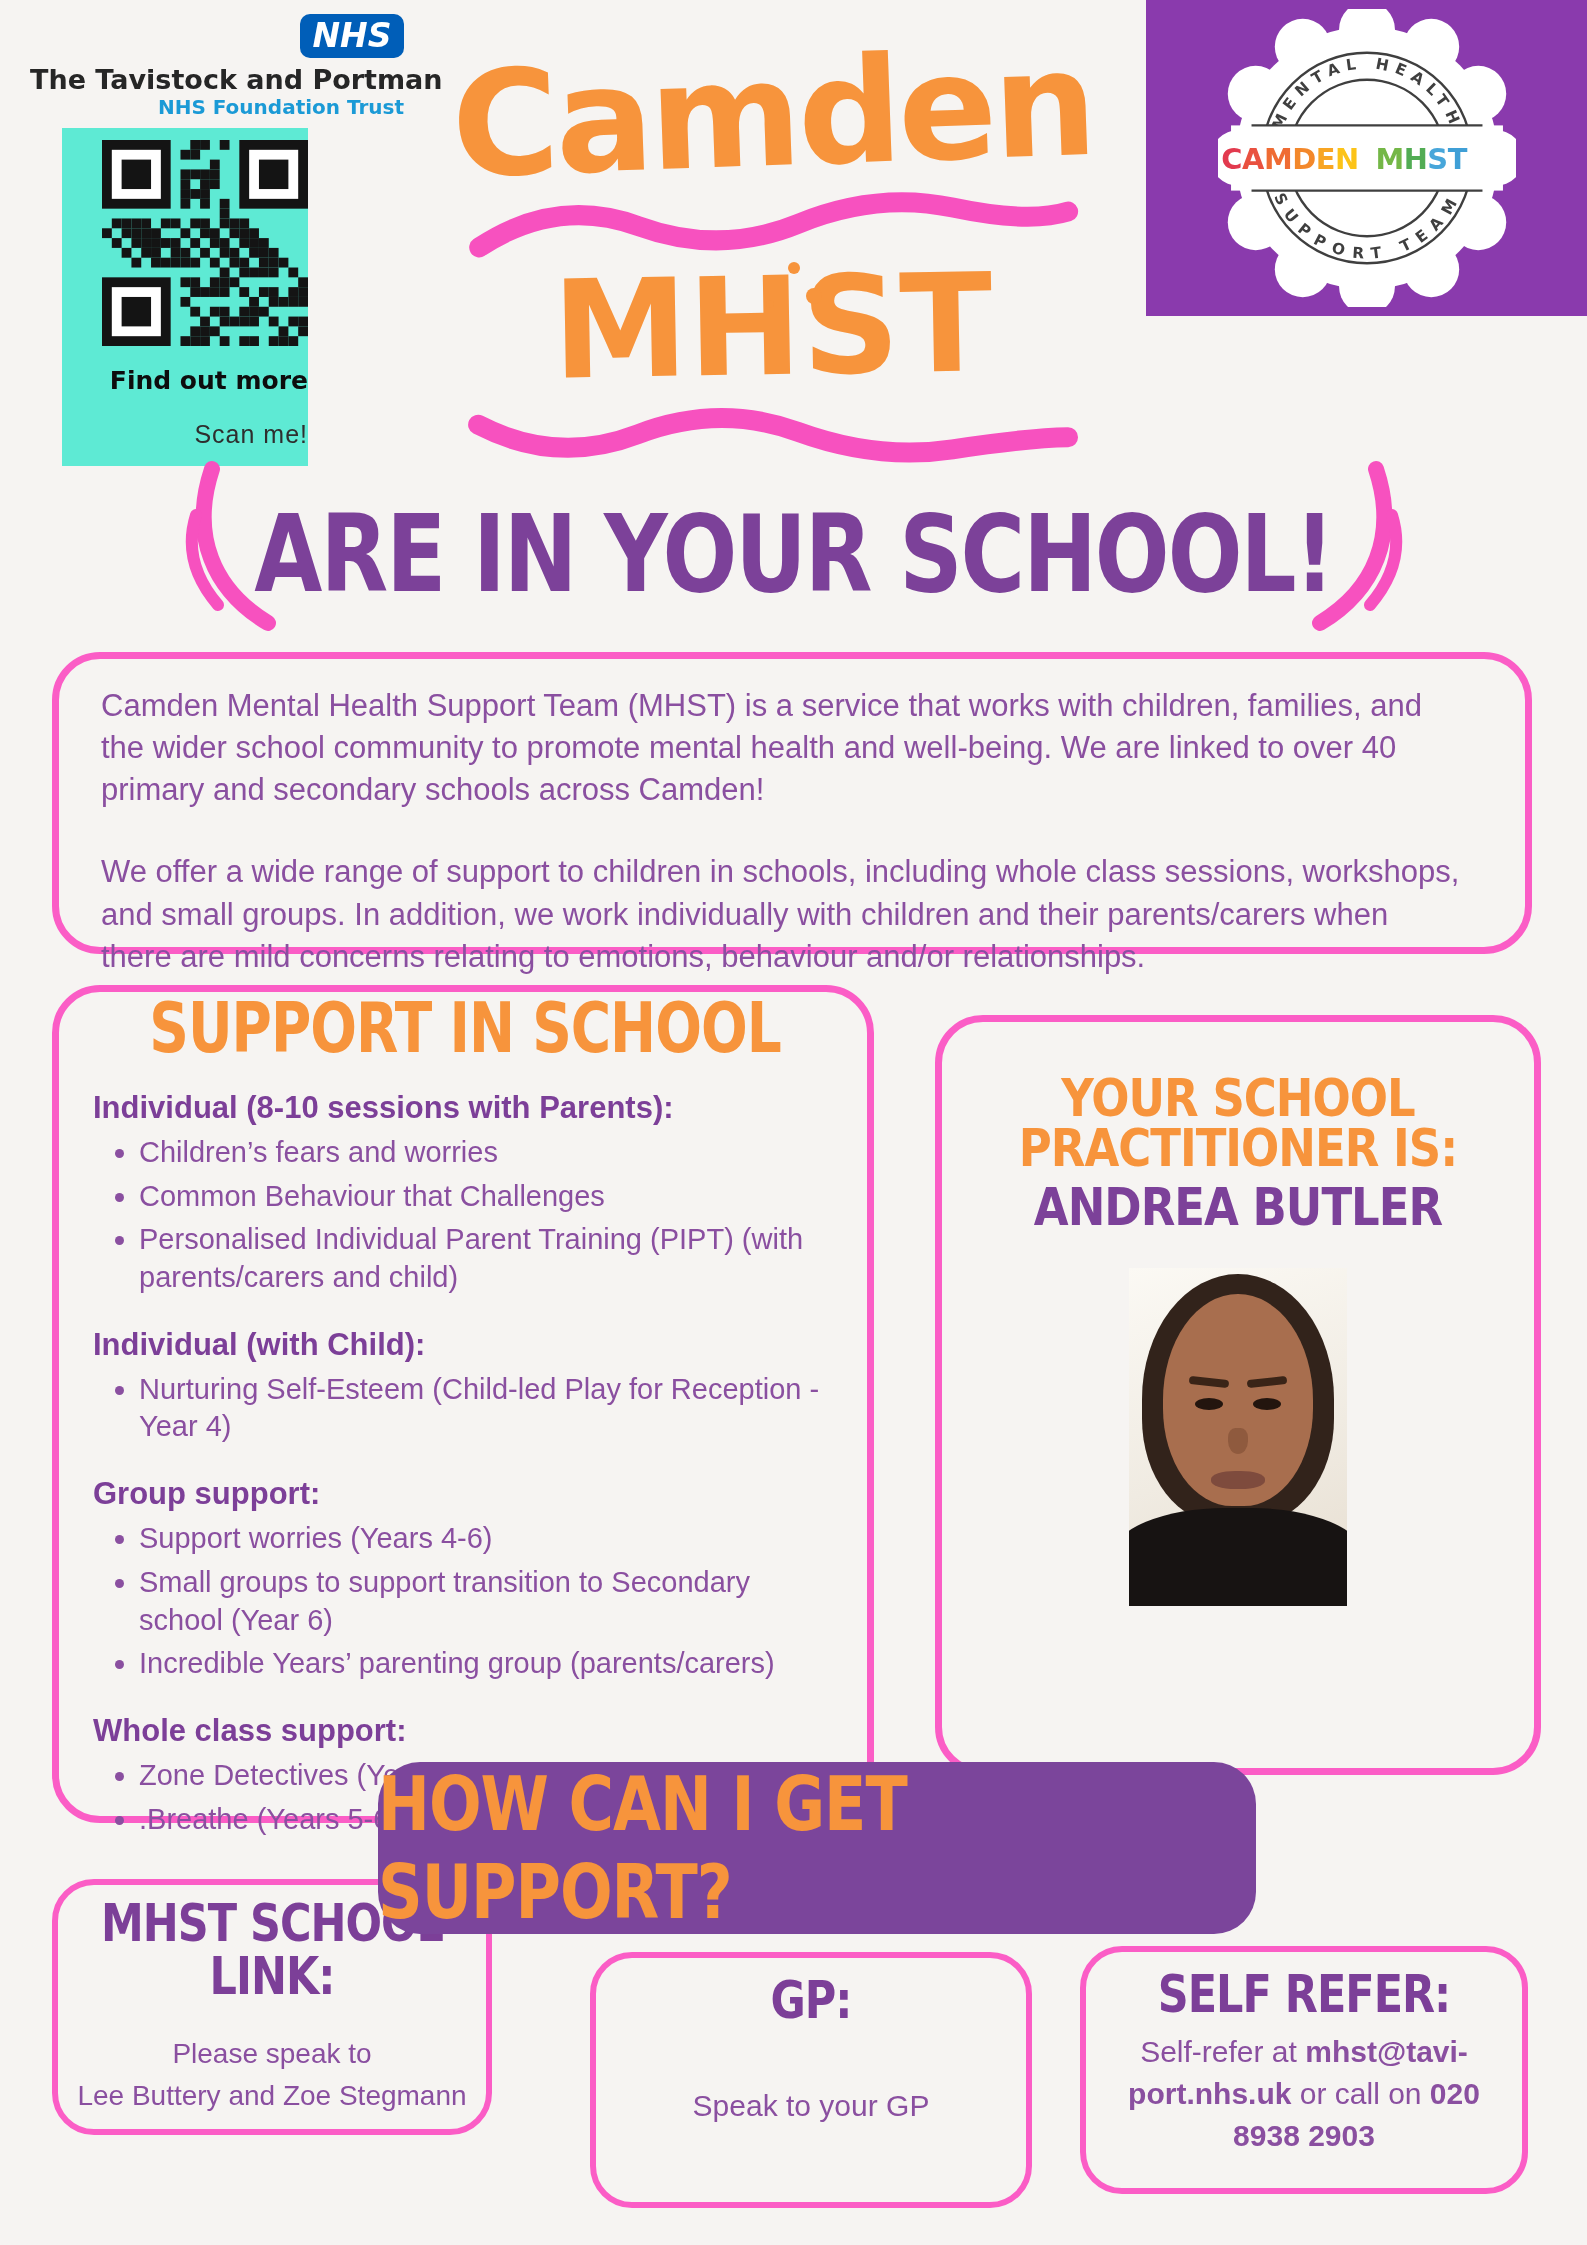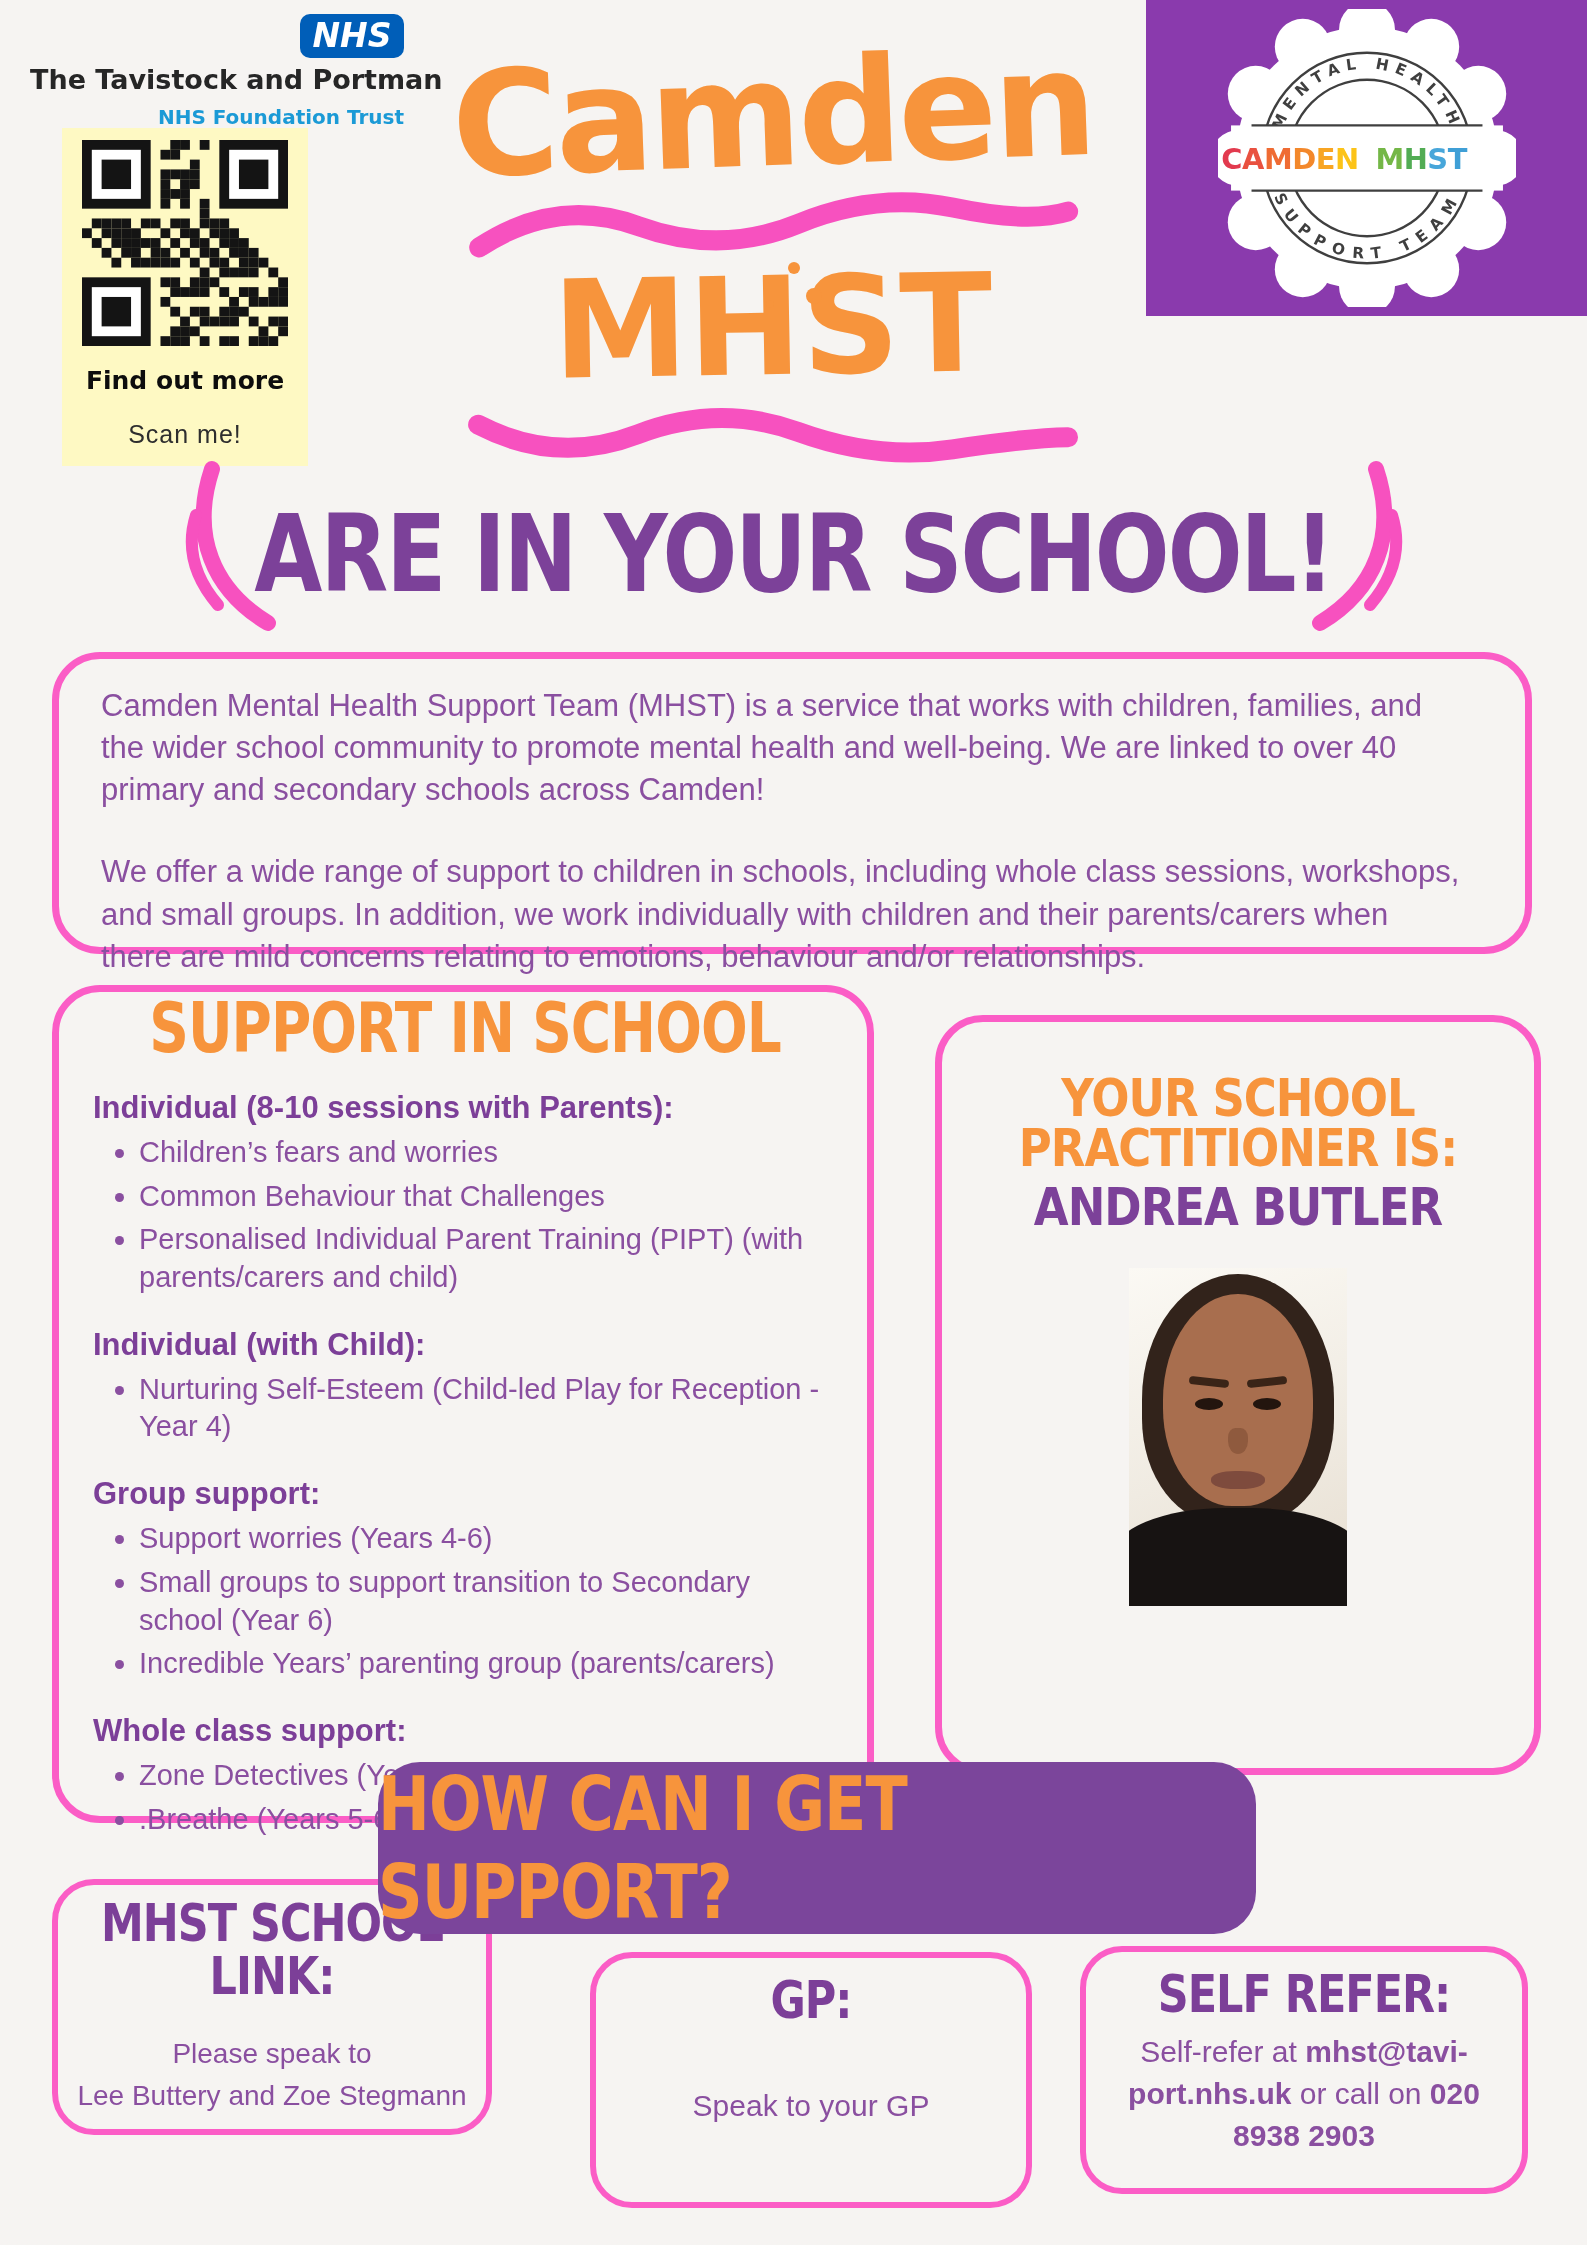--- a/index.html
+++ b/index.html
@@ -6,25 +6,25 @@
   .page{position:relative;width:1587px;height:2245px;background:#f6f4f2;overflow:hidden;
         font-family:"Liberation Sans",sans-serif;margin:0 auto;}
 
   
   .nhs-lockup{position:absolute;left:30px;top:14px;width:374px;text-align:right;}
   .nhs-box{display:inline-block;background:#005eb8;color:#fff;width:104px;height:44px;line-height:44px;
            text-align:center;font-family:"DejaVu Sans",sans-serif;font-weight:bold;font-style:italic;
            font-size:33px;border-radius:10px;}
   .nhs-org{font-family:"DejaVu Sans",sans-serif;font-weight:bold;color:#262626;font-size:27px;
            margin-top:6px;white-space:nowrap;}
-  .nhs-sub{font-family:"DejaVu Sans",sans-serif;font-weight:bold;color:#1b9ad6;font-size:20px;margin-top:10px;}
-
-  
-  .qr-card{position:absolute;left:62px;top:128px;width:246px;height:338px;background:#fef9c3;
-           display:flex;flex-direction:column;align-items:center;}
+  .nhs-sub{font-family:"DejaVu Sans",sans-serif;font-weight:bold;color:#1b9ad6;font-size:20px;margin-top:0;}
+
+  
+  .qr-card{position:absolute;left:62px;top:128px;width:246px;height:338px;background:#5eead4;
+           display:flex;flex-direction:column;align-items:flex-end;}
   .qr-card svg{width:206px;height:206px;margin-top:12px;}
   .qr-cap1{font-family:"DejaVu Sans",sans-serif;font-weight:bold;color:#0d0d0d;font-size:25px;margin-top:20px;}
   .qr-cap2{color:#2e2e2e;font-size:25px;margin-top:25px;letter-spacing:1px;}
 
   
   .badge-panel{position:absolute;left:1146px;top:0;width:441px;height:316px;background:#8a3aad;
                display:flex;align-items:center;justify-content:center;}
   .badge-panel svg{width:298px;height:298px;}
   .badge-arc{font-family:"DejaVu Sans",sans-serif;font-weight:bold;font-size:16.5px;letter-spacing:7px;fill:#3f3f3f;}
   .badge-center{font-family:"DejaVu Sans",sans-serif;font-weight:bold;font-size:31px;letter-spacing:-0.5px;}

